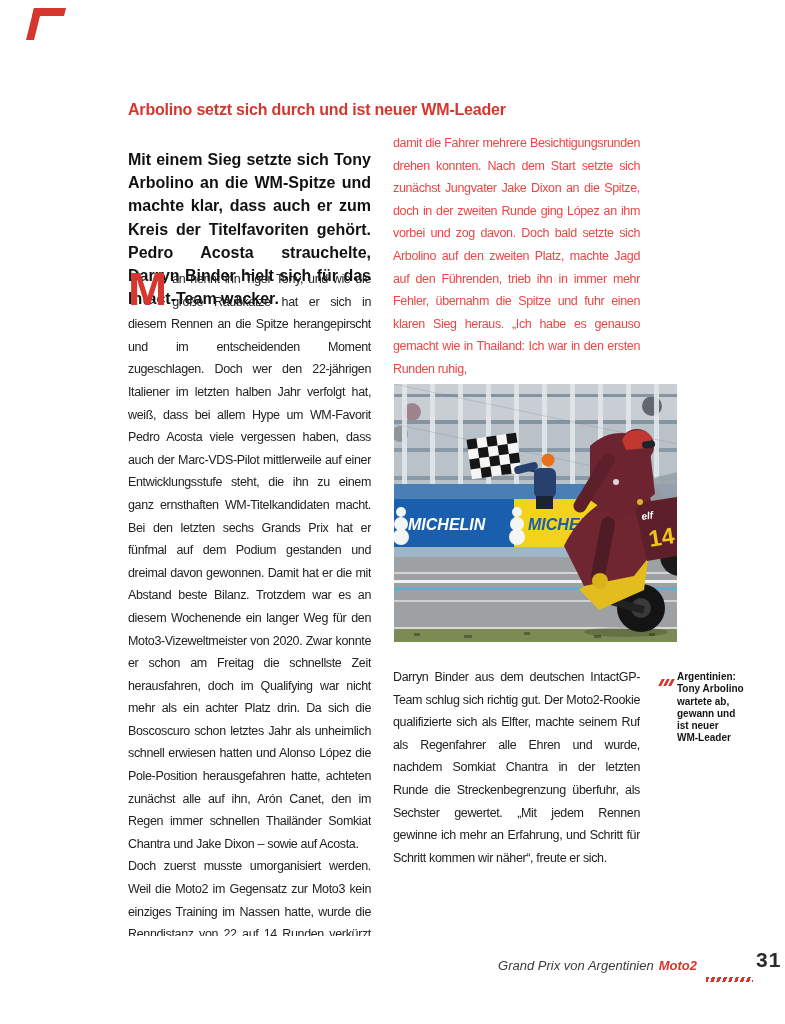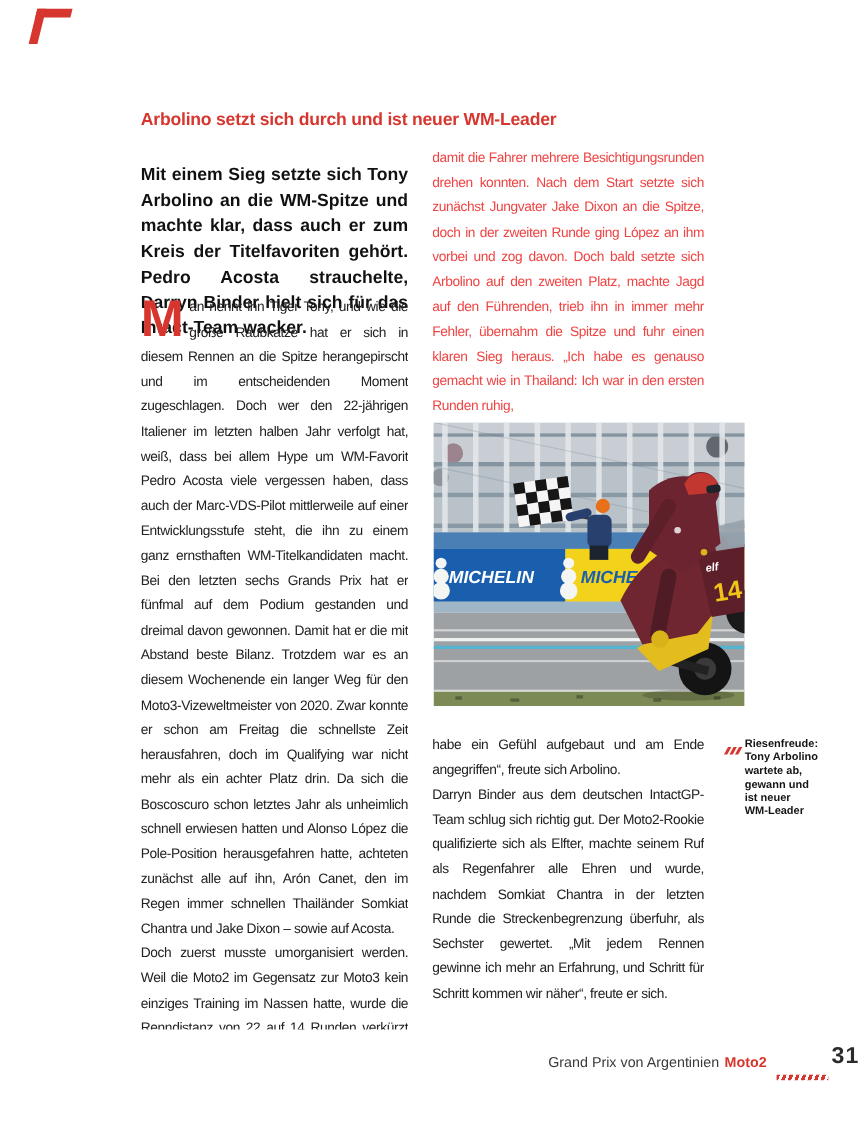--- a/index.html
+++ b/index.html
@@ -32,21 +32,21 @@
   .photo{position:absolute;left:394px;top:384px;width:283px;height:258px;overflow:hidden;}
 
   
   .caption-marker{position:absolute;left:660px;top:679px;display:flex;gap:2px;transform:skewX(-28deg);}
   .caption-marker i{display:block;width:3px;height:7px;background:#d6362e;}
   .photo-caption{position:absolute;left:677px;top:671px;width:78px;
                  font-size:10px;font-weight:700;line-height:12.3px;color:#141414;white-space:pre-line;}
 
   
   .footer-line{position:absolute;top:958px;right:88px;white-space:nowrap;
-               font-size:13px;color:#3a3a3a;text-align:right;}
+               font-size:13px;font-style:italic;color:#3a3a3a;text-align:right;}
   .footer-line .cat{color:#d6362e;font-weight:700;margin-left:5px;}
   .page-num{position:absolute;left:712px;top:948px;font-size:21px;font-weight:700;
             letter-spacing:1px;color:#2b2b2b;margin-left:44px;}
   .dash-line{position:absolute;left:706px;top:977px;width:47px;height:5px;
              background:repeating-linear-gradient(110deg,#d6362e 0 3px,transparent 3px 5.6px);}
 </style>
 </head>
 <body>
 
 <div class="corner-mark"></div>
@@ -183,29 +183,28 @@
       <circle cx="246" cy="118" r="3" fill="#e8c41c" opacity="0.9"></circle>
     </g>
   </svg>
 </div>
 
 <div class="caption-marker">
     <i></i>
     <i></i>
     <i></i>
   </div>
-<div class="photo-caption">Riesenfreude:
+<div class="photo-caption">Argentinien:
 Tony Arbolino
 wartete ab,
 gewann und
 ist neuer
 WM-Leader</div>
 
 <div class="col2-bottom">
-  <p>habe ein Gefühl aufgebaut und am Ende angegriffen“, freute sich Arbolino.</p>
   <p>Darryn Binder aus dem deutschen IntactGP-Team schlug sich richtig gut. Der Moto2-Rookie qualifizierte sich als Elfter, machte seinem Ruf als Regenfahrer alle Ehren und wurde, nachdem Somkiat Chantra in der letzten Runde die Streckenbegrenzung überfuhr, als Sechster gewertet. „Mit jedem Rennen gewinne ich mehr an Erfahrung, und Schritt für Schritt kommen wir näher“, freute er sich.</p>
 </div>
 
 <div class="footer-line">
   <span>Grand Prix von Argentinien</span><span class="cat">Moto2</span>
 </div>
 <div class="page-num">31</div>
 <div class="dash-line"></div>
 
 </body></html>

